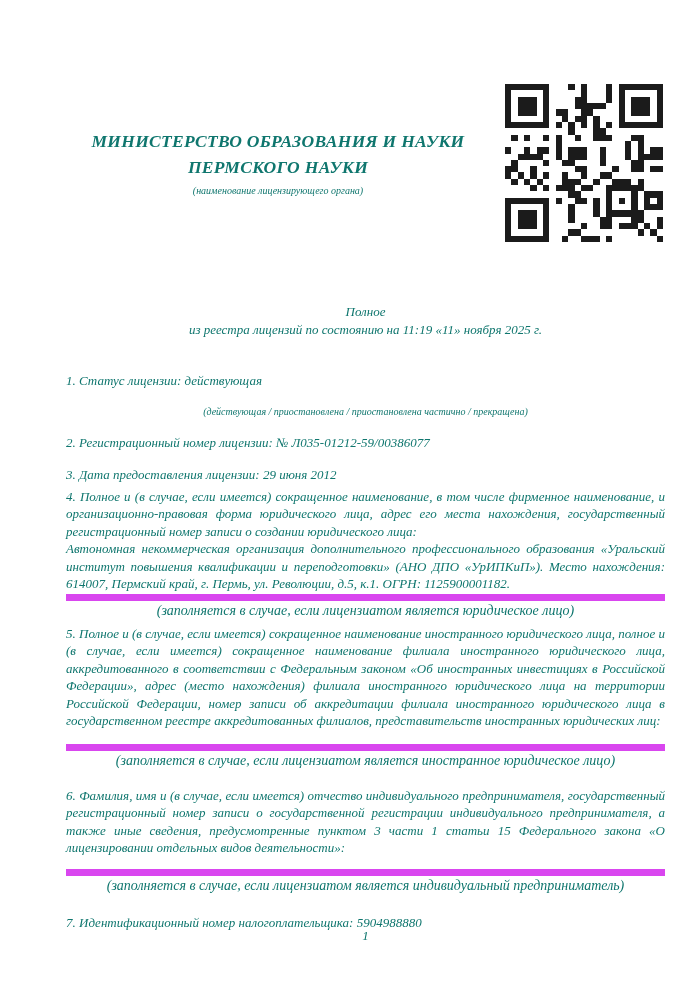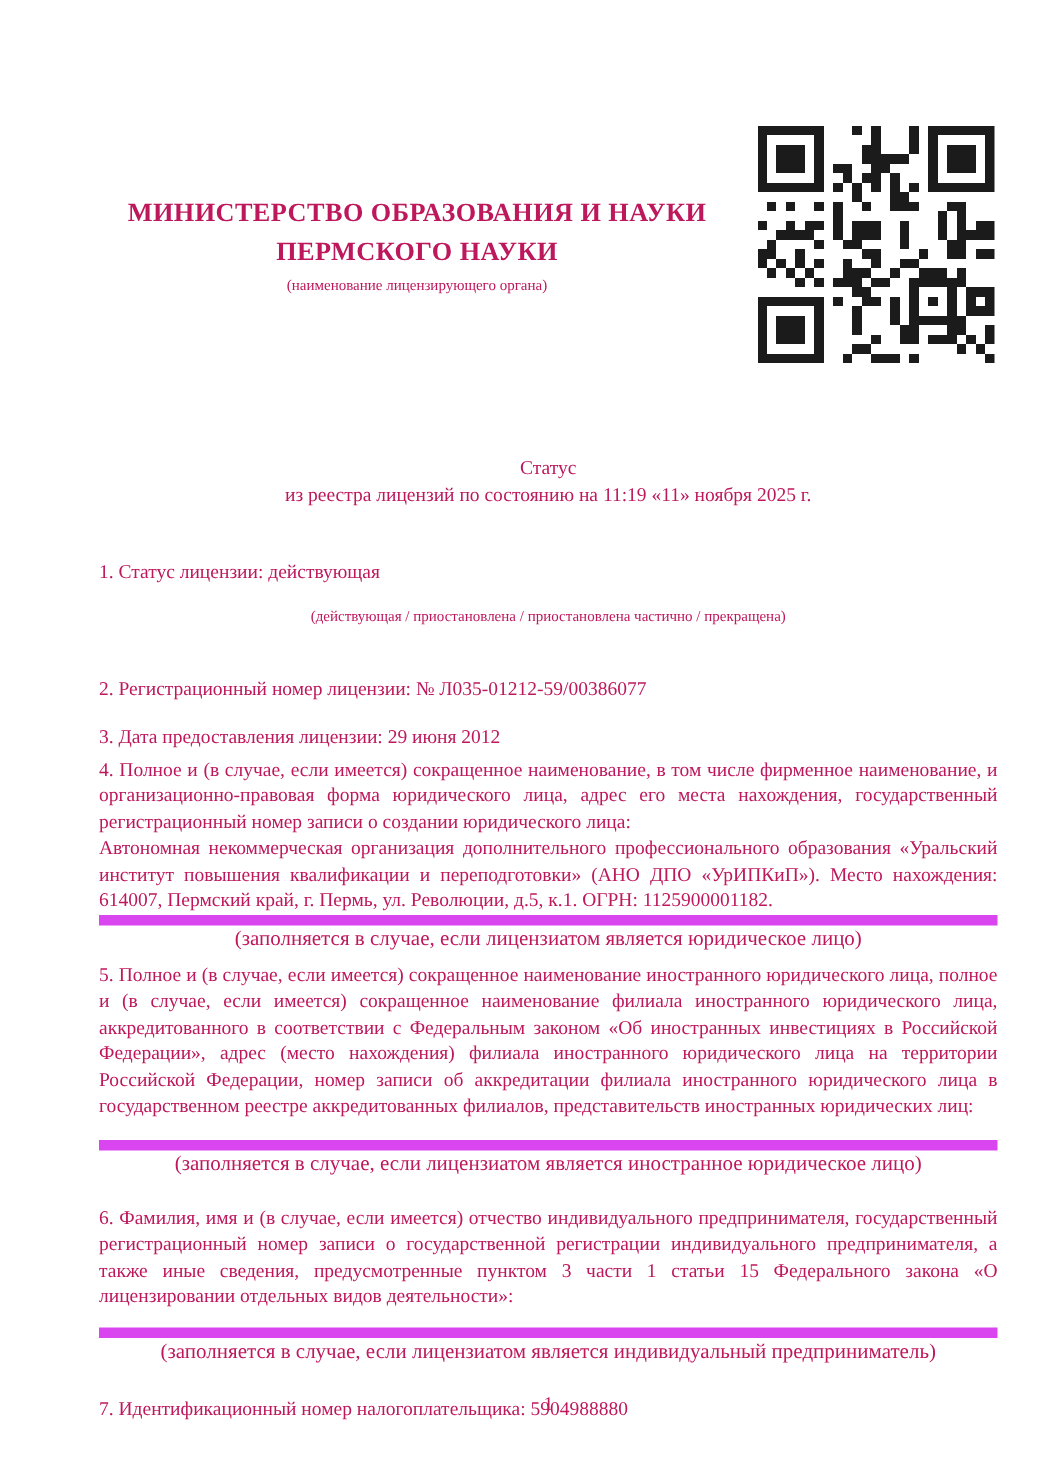--- a/index.html
+++ b/index.html
@@ -2,23 +2,24 @@
 <html lang="ru"><head>
 <meta charset="utf-8">
 <style>
   * { margin: 0; padding: 0; box-sizing: border-box; }
   html, body { background: #ffffff; }
   .page {
     position: relative;
     width: 692px;
     height: 989px;
     background: #ffffff;
-    color: #be185d;
+    color: #0f766e;
     font-family: "Liberation Serif", "DejaVu Serif", serif;
     overflow: hidden;
+    font-style: italic;
   }
   
   .ministry {
     position: absolute;
     left: 66px;
     top: 128px;
     width: 424px;
     text-align: center;
   }
   .ministry-name {
@@ -46,21 +47,21 @@
     position: absolute;
     left: 66px;
     top: 303px;
     width: 599px;
     font-size: 13px;
     line-height: 17.5px;
   }
   .doc-title { text-align: center; line-height: 18px; }
   .para { text-align: justify; }
   .item-1 { margin-top: 33px; }
-  .item-2 { margin-top: 32px; }
+  .item-2 { margin-top: 16px; }
   .item-3 { margin-top: 15px; }
   .item-4 { margin-top: 4px; }
   .item-5 { margin-top: 8px; }
   .item-6 { margin-top: 20px; }
   .item-7 { margin-top: 22px; }
   .cap-plain {
     font-size: 10px;
     line-height: 13px;
     text-align: center;
     margin-top: 15px;
@@ -371,21 +372,21 @@
         <rect x="13" y="24" width="1" height="1"></rect>
         <rect x="14" y="24" width="1" height="1"></rect>
         <rect x="16" y="24" width="1" height="1"></rect>
         <rect x="24" y="24" width="1" height="1"></rect>
       </svg>
     </div>
 
   <div class="content">
 
     <div class="doc-title">
-      <div>Статус</div>
+      <div>Полное</div>
       <div>из реестра лицензий по состоянию на 11:19 «11» ноября 2025 г.</div>
     </div>
 
     <div class="para item-1">1. Статус лицензии: действующая</div>
     <div class="cap-plain">(действующая / приостановлена / приостановлена частично / прекращена)</div>
 
     <div class="para item-2">2. Регистрационный номер лицензии: № Л035-01212-59/00386077</div>
 
     <div class="para item-3">3. Дата предоставления лицензии: 29 июня 2012</div>
 

